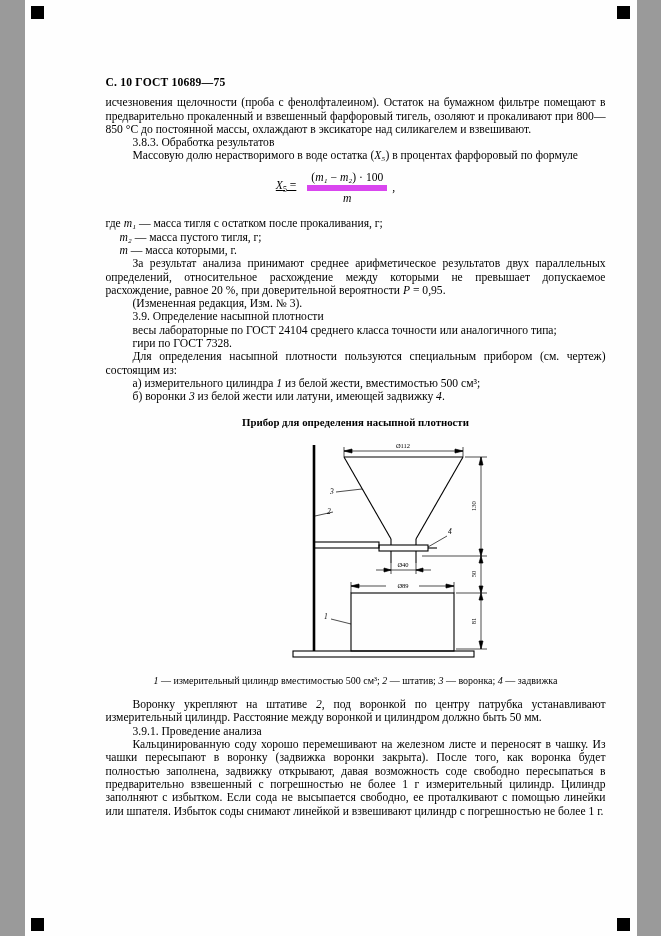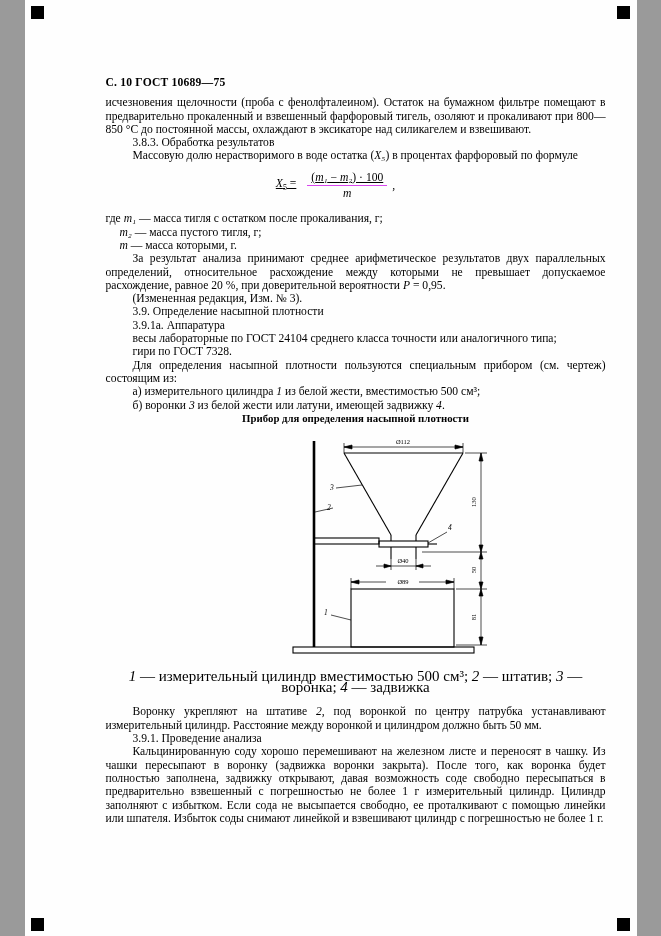--- a/index.html
+++ b/index.html
@@ -24,30 +24,30 @@
   .ind  { text-indent:27px; }
   .b    { font-weight:normal; }
   .it   { font-style:italic; }
 
   .formula {
     display:flex; align-items:center; justify-content:center;
     margin:8px 40px 9px 0;
   }
   .formula .lhs { margin-right:6px;text-decoration:underline; }
   .frac { display:inline-flex; flex-direction:column; text-align:center; margin:0 5px; }
-  .frac .num { padding:0 4px 1px; border-bottom:1px solid #d946ef;text-decoration:underline; }
+  .frac .num { padding:0 4px 1px; border-bottom:6px solid #d946ef; }
   .frac .den { padding-top:1px; }
   sub { font-size:8px; }
 
   .defs { margin-top:12px; }
   .defs .d2, .defs .d3 { padding-left:14px; }
 
-  .fig-title { text-align:center; font-weight:bold; font-size:10.8px; margin:0 0 10px; }
+  .fig-title { text-align:center; font-weight:bold; font-size:10.8px; margin:12px 0 10px; }
   .fig-wrap  { margin-left:170px; }
-  .fig-caption { text-align:center; font-size:15px; line-height:11px; margin:5px 0 12px; }
+  .fig-caption { text-align:center; font-size:10px; line-height:11px; margin:5px 0 12px; }
 
   svg text { font-family:"Liberation Serif","DejaVu Serif",serif; fill:#000; stroke:none; }
   .dimtxt  { font-size:6.5px; }
   .partlbl { font-size:7.5px; font-style:italic; }
 </style>
 </head>
 <body>
 
 <div class="page">
   <div class="corner tl"></div>
@@ -79,21 +79,20 @@
       <div class="d2"><span></span><span class="it">m₂</span><span> — масса пустого тигля, г;</span></div>
       <div class="d3"><span></span><span class="it">m</span><span> — масса которыми, г.</span></div>
     </div>
 
     <p class="j ind"><span>За результат анализа принимают среднее арифметическое результатов двух параллельных определений, относительное расхождение между которыми не превышает допускаемое расхождение, равное 20 %, при доверительной вероятности </span><span class="it">Р</span><span> = 0,95.</span></p>
 
     <p class="ind b">(Измененная редакция, Изм. № 3).</p>
 
     <p class="ind b">3.9. Определение насыпной плотности</p>
 
-    <p class="ind">3.9.1а. Аппаратура</p>
 
     <p class="j ind">весы лабораторные по ГОСТ 24104 среднего класса точности или аналогичного типа;</p>
     <p class="j ind">гири по ГОСТ 7328.</p>
 
     <p class="j ind">Для определения насыпной плотности пользуются специальным прибором (см. чертеж) состоящим из:</p>
 
     <p class="j ind"><span>а) измерительного цилиндра </span><span class="it">1</span><span> из белой жести, вместимостью 500 см³;</span></p>
     <p class="j ind"><span>б) воронки </span><span class="it">3</span><span> из белой жести или латуни, имеющей задвижку </span><span class="it">4</span><span>.</span></p>
 
     <div class="fig-title">Прибор для определения насыпной плотности</div>

